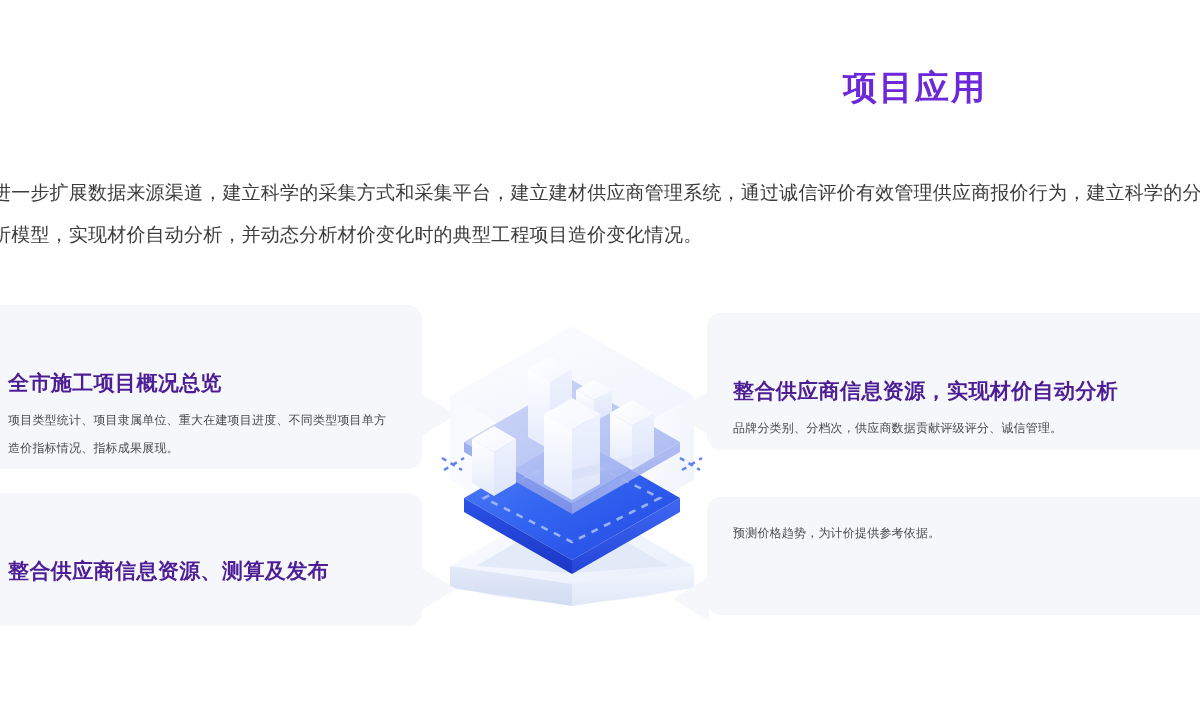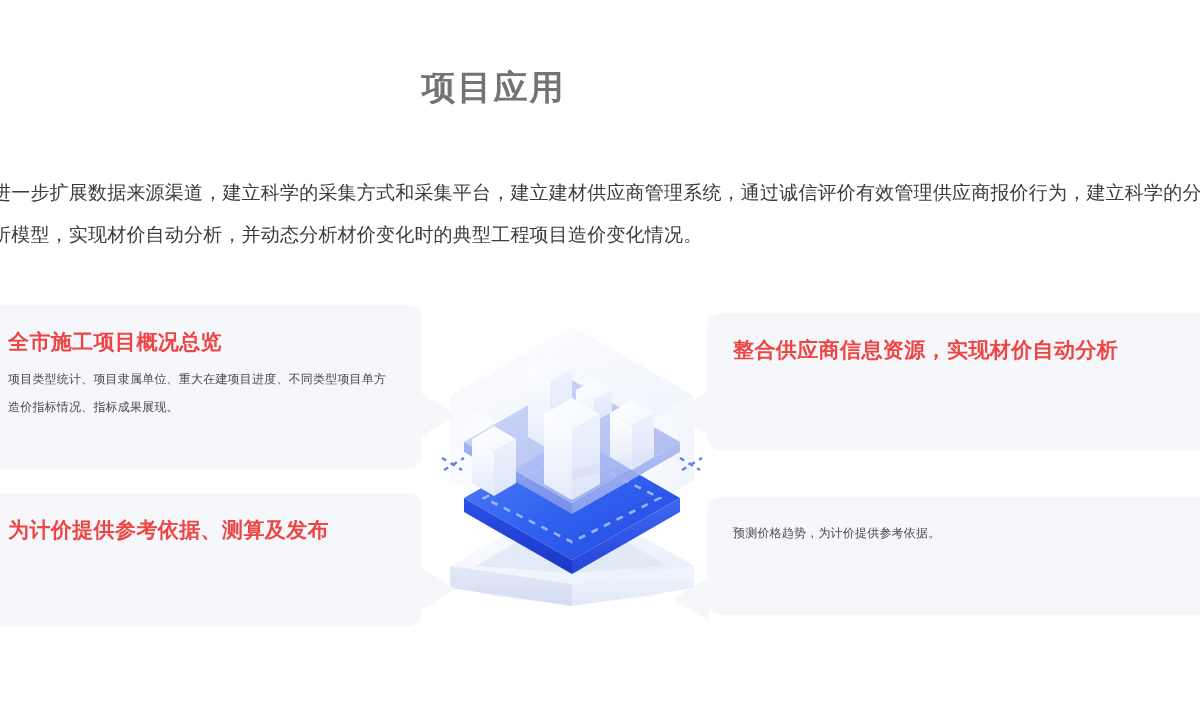--- a/index.html
+++ b/index.html
@@ -16,25 +16,25 @@
     color: #333;
     -webkit-font-smoothing: antialiased;
   }
 
   
   .page-title {
     position: absolute;
     top: 64px;
     left: 0;
     width: 987px;
-    text-align: center;
+    text-align: right;
     font-size: 34px;
     font-weight: bold;
     letter-spacing: 2px;
-    color: #737373;
+    color: #6d28d9;
     line-height: 46px;
   }
 
   
   .intro {
     position: absolute;
     top: 172px;
     left: -8px;
     width: 1216px;
     font-size: 19px;
@@ -48,24 +48,25 @@
   .card {
     position: absolute;
     background: #f6f7fa;
     border-radius: 14px;
     box-sizing: border-box;
     padding: 22px 26px 20px 26px;
   }
   .card-title {
     font-size: 21px;
     font-weight: bold;
-    color: #ef4444;
+    color: #4c1d95;
     line-height: 30px;
     letter-spacing: 0.4px;
     margin-bottom: 8px;
+    margin-top: 41px;
   }
   .card-body {
     font-size: 12px;
     line-height: 28px;
     color: #4a4a4a;
     letter-spacing: 0.2px;
   }
 
   
   #card-tl { left: -18px;  top: 305px; width: 440px; height: 164px; }
@@ -255,25 +256,26 @@
   </svg>
 </div>
 
 <div class="card" id="card-tl">
   <div class="card-title">全市施工项目概况总览</div>
   <div class="card-body">项目类型统计、项目隶属单位、重大在建项目进度、不同类型项目单方造价指标情况、指标成果展现。</div>
   <span class="tail tail-right" id="tail-tl"></span>
 </div>
 
 <div class="card" id="card-bl">
-  <div class="card-title">为计价提供参考依据、测算及发布</div>
+  <div class="card-title">整合供应商信息资源、测算及发布</div>
   <span class="tail tail-right" id="tail-bl"></span>
 </div>
 
 <div class="card" id="card-tr">
   <div class="card-title">整合供应商信息资源，实现材价自动分析</div>
+  <div class="card-body">品牌分类别、分档次，供应商数据贡献评级评分、诚信管理。</div>
   <span class="tail tail-left" id="tail-tr"></span>
 </div>
 
 <div class="card" id="card-br">
   <div class="card-body">预测价格趋势，为计价提供参考依据。</div>
   <span class="tail tail-left" id="tail-br"></span>
 </div>
 
 </body></html>

